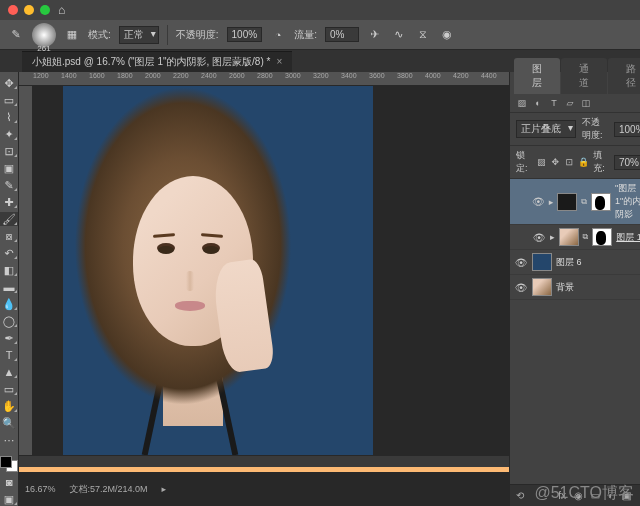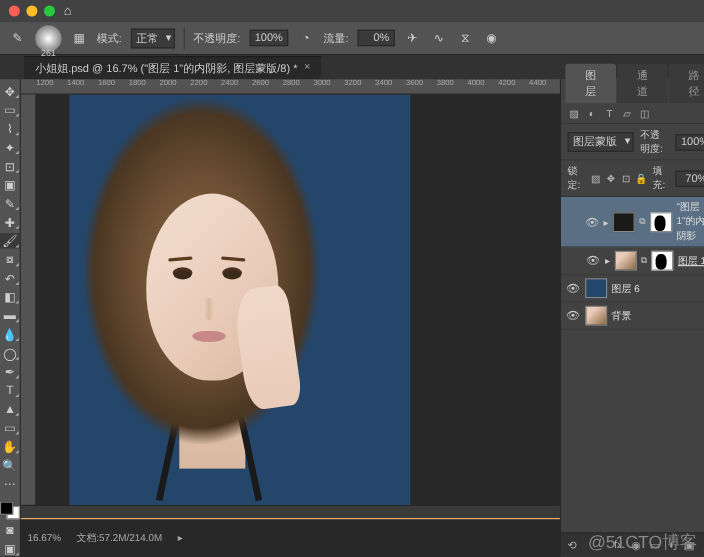--- a/index.html
+++ b/index.html
@@ -10,21 +10,21 @@
 .tr-close{background:#ff5f56}.tr-min{background:#ffbd2e}.tr-max{background:#27c93f}
 .title-text{position:absolute;left:50%;transform:translateX(-50%);font-size:11px;color:#ddd}
 .home-icon{margin-left:8px;color:#ccc;font-size:12px}
 .optbar{height:30px;background:#535353;display:flex;align-items:center;padding:0 8px;gap:8px;border-bottom:1px solid #282828}
 .optbar .sep{width:1px;height:20px;background:#3a3a3a}
 .brush-swatch{width:24px;height:24px;border-radius:50%;background:radial-gradient(circle,#fff 0%,#999 60%,transparent 100%);position:relative}
 .brush-size{position:absolute;bottom:-6px;left:0;font-size:8px;color:#ccc;width:100%;text-align:center}
 .opt-label{font-size:10px;color:#ccc}
 .opt-drop{background:#3a3a3a;border:1px solid #282828;padding:1px 14px 1px 4px;font-size:10px;color:#ccc;position:relative}
 .opt-drop::after{content:"▾";position:absolute;right:2px}
-.opt-num{background:#3a3a3a;border:1px solid #282828;padding:1px 4px;font-size:10px;color:#ccc;min-width:34px;text-align:right}
+.opt-num{background:#3a3a3a;border:1px solid #282828;padding:1px 4px;font-size:10px;color:#ccc;min-width:34px;text-align:left}
 .icon-btn{width:16px;height:16px;display:flex;align-items:center;justify-content:center;color:#ccc;font-size:11px}
 .doctab-row{height:22px;background:#323232;display:flex;align-items:center;padding-left:22px}
 .doctab{background:#282828;padding:3px 10px;font-size:10px;color:#ccc;display:flex;align-items:center;gap:6px;border-top:1px solid #1a1a1a}
 .doctab .x{color:#999;font-size:10px}
 .main{display:flex;height:434px}
 .toolcol{width:22px;background:#535353;display:flex;flex-direction:column;align-items:center;padding-top:4px;gap:3px;border-right:1px solid #282828}
 .tool{width:18px;height:16px;display:flex;align-items:center;justify-content:center;font-size:11px;color:#ccc;position:relative}
 .tool.active{background:#3a3a3a}
 .tool .corner{position:absolute;right:1px;bottom:1px;width:0;height:0;border-left:3px solid transparent;border-bottom:3px solid #aaa}
 .swatches{margin-top:6px;position:relative;width:18px;height:18px}
@@ -43,21 +43,21 @@
 .neck{position:absolute;left:120px;top:240px;width:60px;height:100px;background:linear-gradient(#e8cbb8,#d8b8a0)}
 .eye{position:absolute;width:16px;height:8px;border-radius:50%;background:#3a2a1a;box-shadow:0 -2px 0 1px #4a3020}
 .eye.l{left:115px;top:160px}.eye.r{left:160px;top:160px}
 .brow{position:absolute;width:22px;height:3px;background:#5a3a20;border-radius:2px}
 .brow.l{left:110px;top:148px;transform:rotate(-5deg)}.brow.r{left:158px;top:148px;transform:rotate(5deg)}
 .lips{position:absolute;left:132px;top:215px;width:30px;height:10px;background:#c8888a;border-radius:40% 40% 50% 50%}
 .nose{position:absolute;left:143px;top:185px;width:8px;height:20px;background:linear-gradient(90deg,transparent,#d8b8a0 50%,transparent);border-radius:4px}
 .hand{position:absolute;left:175px;top:175px;width:50px;height:110px;background:linear-gradient(#f0d8c8,#e8cbb8);border-radius:40% 20% 20% 30%;transform:rotate(-8deg)}
 .strap{position:absolute;width:6px;height:90px;background:#1a1a1a;top:280px}
 .strap.l{left:108px;transform:rotate(12deg)}.strap.r{left:180px;transform:rotate(-12deg)}
-.statusbar{height:16px;background:#282828;display:flex;align-items:center;padding:17px 6px;gap:14px;font-size:9px;color:#aaa;border-top:1px solid #fdba74}
+.statusbar{height:16px;background:#282828;display:flex;align-items:center;padding:17px 6px;gap:14px;font-size:9px;color:#aaa;border-top:5px solid #fdba74}
 .panels{width:240px;background:#535353;display:flex}
 .panel-main{flex:1;display:flex;flex-direction:column;border-left:1px solid #282828}
 .panel-tabs{height:22px;display:flex;align-items:flex-end;background:#424242;padding-left:4px;gap:1px}
 .ptab{padding:4px 18px;font-size:10px;color:#ccc;background:#535353;border-radius:3px 3px 0 0}
 .ptab.inactive{background:#3a3a3a;color:#999}
 .panel-opts{background:#424242;padding:3px 6px;display:flex;align-items:center;gap:4px;font-size:9px;border-bottom:1px solid #323232}
 .mini-ic{width:12px;height:12px;display:inline-flex;align-items:center;justify-content:center;color:#bbb;font-size:9px}
 .blend-row{background:#424242;padding:3px 6px;display:flex;align-items:center;gap:6px;font-size:9px;border-bottom:1px solid #323232}
 .lock-row{background:#424242;padding:3px 6px;display:flex;align-items:center;gap:4px;font-size:9px;border-bottom:1px solid #323232}
 .layers{flex:1;background:#424242;overflow:auto}
@@ -206,21 +206,21 @@
         <div class="ptab inactive">路径</div>
       </div>
       <div class="panel-opts">
         <span class="mini-ic">▨</span>
         <span class="mini-ic">◐</span>
         <span class="mini-ic">T</span>
         <span class="mini-ic">▱</span>
         <span class="mini-ic">◫</span>
       </div>
       <div class="blend-row">
-        <span class="opt-drop" style="min-width:60px">图层蒙版</span>
+        <span class="opt-drop" style="min-width:60px">正片叠底</span>
         <span>不透明度:</span>
         <span class="opt-num">100%</span>
       </div>
       <div class="lock-row">
         <span>锁定:</span>
         <span class="mini-ic">▨</span>
         <span class="mini-ic">✥</span>
         <span class="mini-ic">⊡</span>
         <span class="mini-ic">🔒</span>
         <span style="margin-left:auto">填充:</span>

